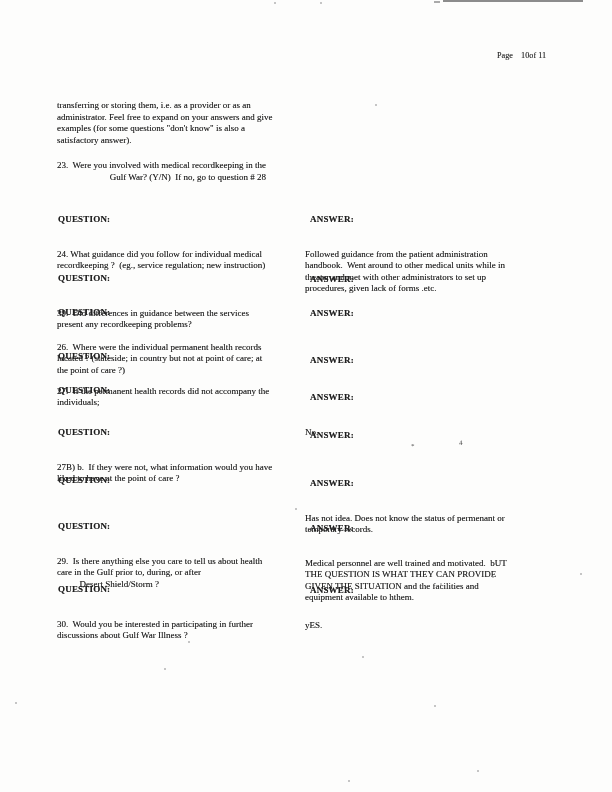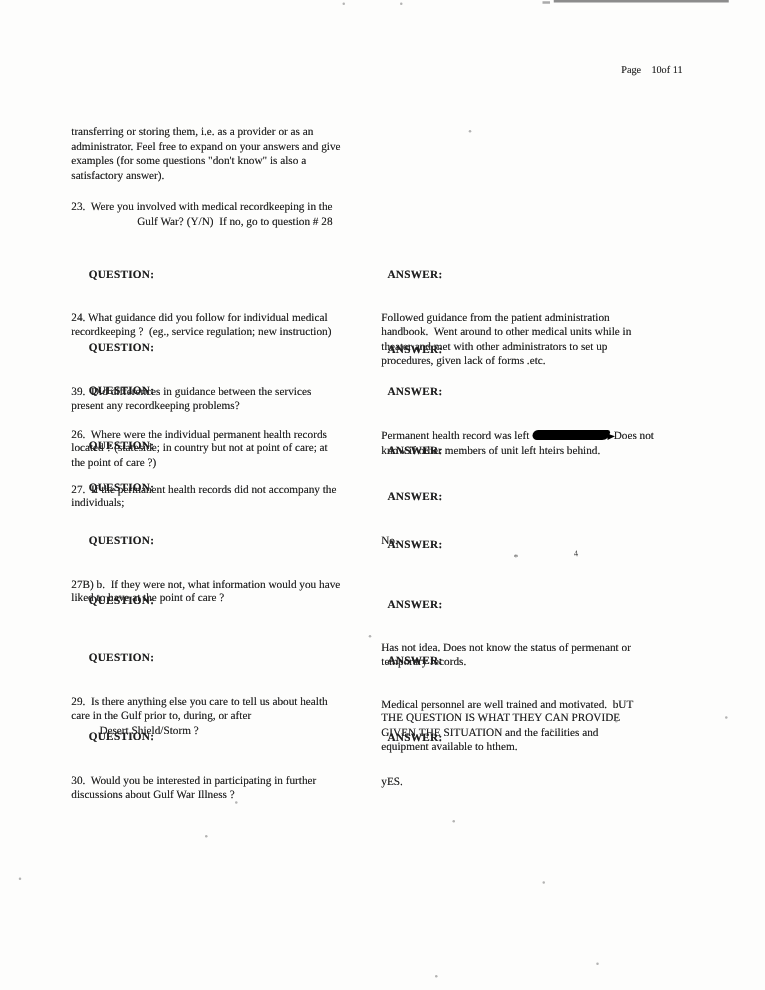--- a/index.html
+++ b/index.html
@@ -26,21 +26,21 @@
   }
   .para{position:absolute;}
   .intro{left:57px;top:100px;}
   .q23{left:57px;top:160px;text-align:right;}
   .row{position:absolute;left:0;width:612px;}
   .q-col{position:absolute;left:57px;top:0;}
   .a-col{position:absolute;left:305px;top:0;}
   .blk-label{
     font-weight:bold;
     letter-spacing:0.2px;
-    margin-left:14px;
+    margin-left:1px;
   }
   .a-col .blk-label{margin-left:5px;}
   .redaction{
     display:inline-block;
     width:62px;height:8.5px;
     background:#000;
     border-radius:5px 2px 7px 4px;
     position:relative;
     top:1px;
     margin:0 1px 0 0;
@@ -123,21 +123,20 @@
 
   <div class="row" style="top:284px">
     <div class="q-col txt">
       <div class="blk-label">QUESTION:</div>
       <div>26.  Where were the individual permanent health records
 located ? (stateside; in country but not at point of care; at
 the point of care ?)</div>
     </div>
     <div class="a-col txt" style="margin-top:1px">
       <div class="blk-label">ANSWER:</div>
-      <div><span>Permanent health record was left </span><span class="redaction"></span><span> Does not</span><div>know if other members of unit left hteirs behind.</div></div>
     </div>
   </div>
 
   <div class="row" style="top:328px">
     <div class="q-col txt">
       <div class="blk-label">QUESTION:</div>
       <div>27.  If the permanent health records did not accompany the
 individuals;</div>
     </div>
     <div class="a-col txt" style="margin-top:4px">

